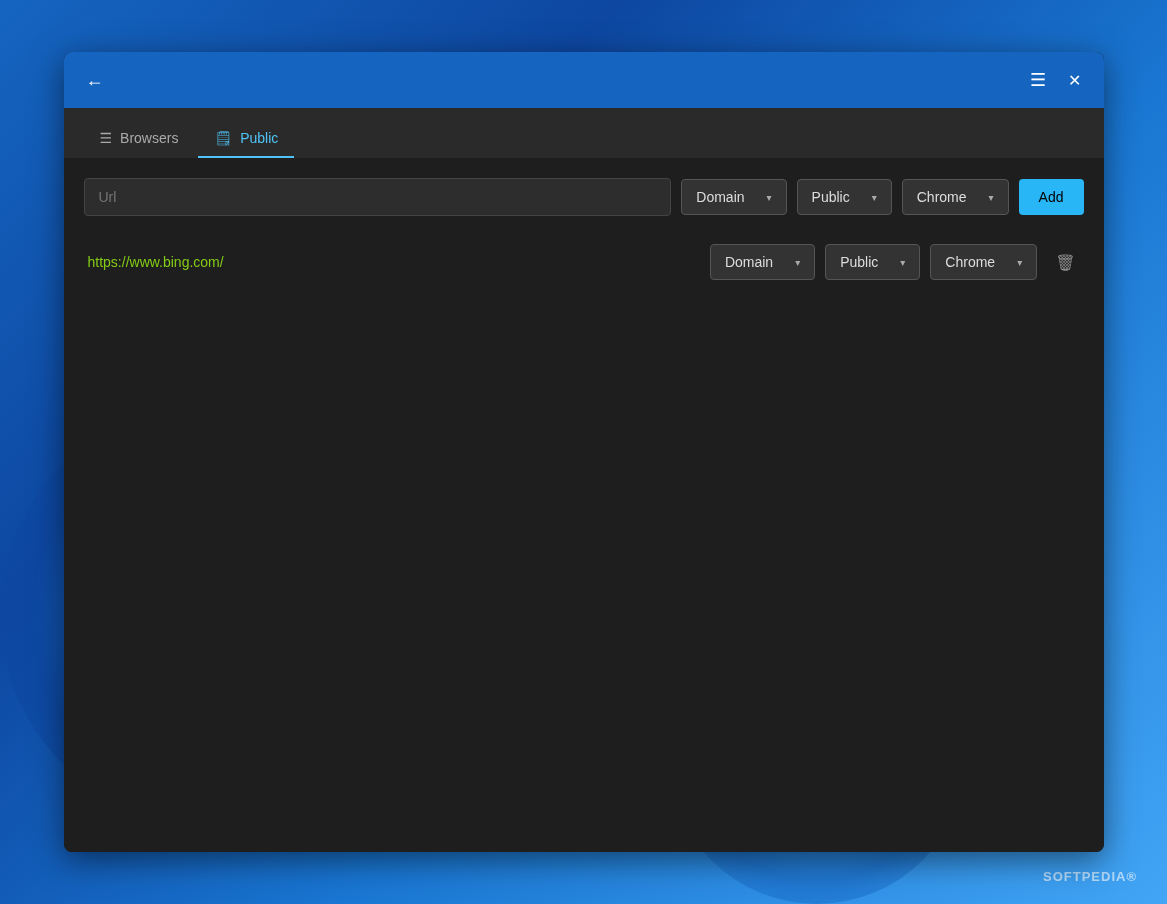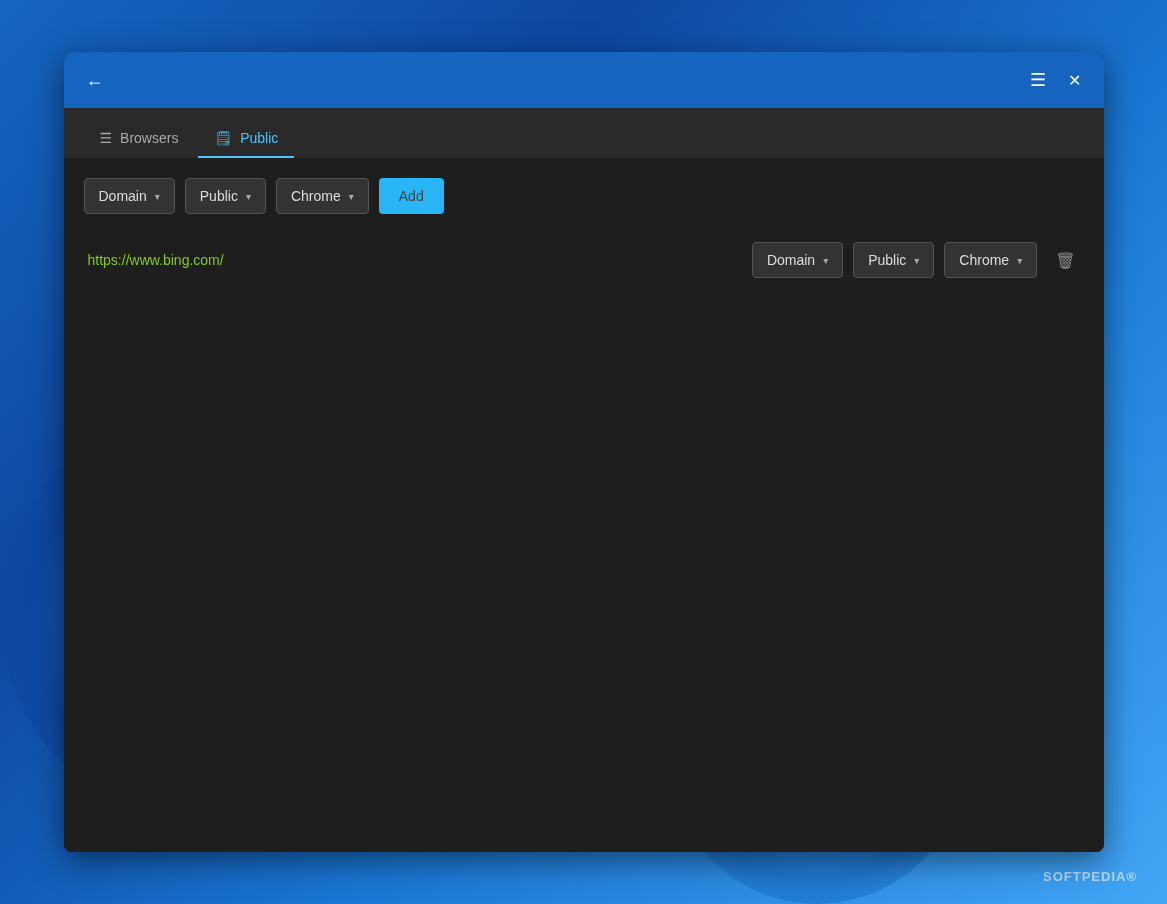--- a/index.html
+++ b/index.html
@@ -164,34 +164,34 @@
     .dropdown-btn {
       background: #333;
       border: 1px solid #555;
       border-radius: 4px;
       color: #dddddd;
       padding: 9px 14px;
       font-size: 14px;
       cursor: pointer;
       display: flex;
       align-items: center;
-      gap: 8px;
+      gap: 22px;
       white-space: nowrap;
     }
 
     .chevron {
       font-size: 10px;
       color: #aaa;
     }
 
     .add-btn {
       background: #29b6f6;
       border: none;
       border-radius: 4px;
-      color: #404040;
+      color: #000000;
       padding: 10px 20px;
       font-size: 14px;
       cursor: pointer;
       font-weight: 500;
     }
 
     .rule-row {
       display: flex;
       align-items: center;
       gap: 10px;
@@ -258,20 +258,21 @@
     </div>
     <div class="tab active">
       <span class="tab-icon">🗒</span>
       <span>Public</span>
     </div>
   </div>
 
   <div class="content">
 
     <div class="add-row">
+      <input class="url-input" type="text" placeholder="Url" style="">
 
       <button class="dropdown-btn">
         <span>Domain</span>
         <span class="chevron">▾</span>
       </button>
 
       <button class="dropdown-btn">
         <span>Public</span>
         <span class="chevron">▾</span>
       </button>

